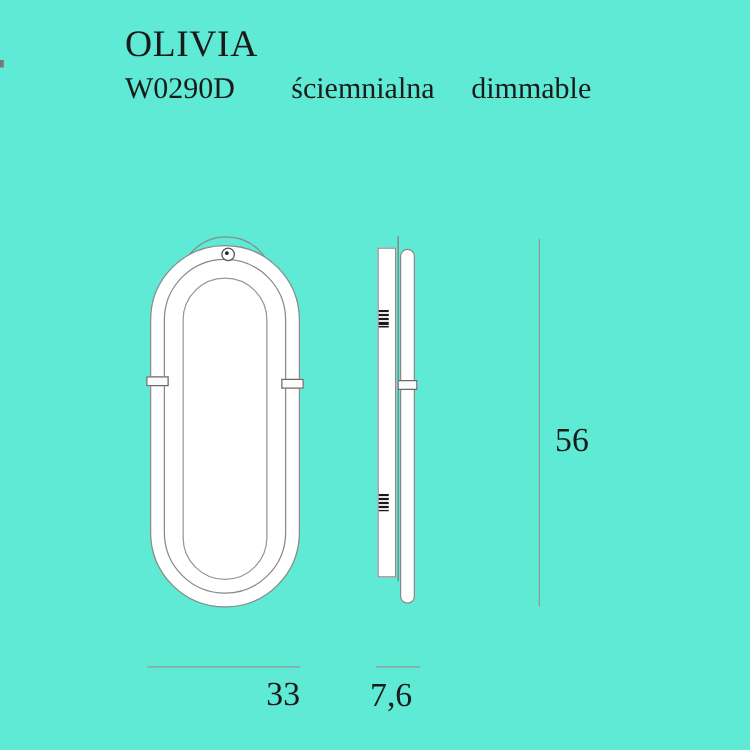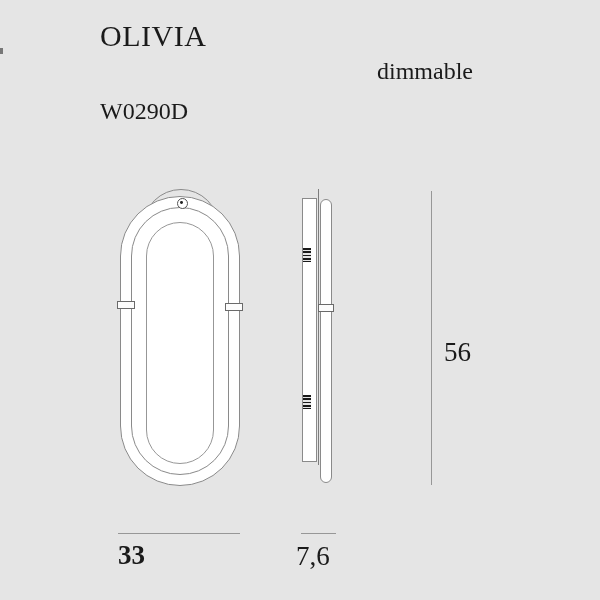--- a/index.html
+++ b/index.html
@@ -1,24 +1,24 @@
 <!DOCTYPE html>
 <html><head>
 <meta charset="utf-8">
 <style>
   html,body{margin:0;padding:0;background:#ffffff;}
   #page{
-    position:relative;width:600px;height:600px;background:#e5e5e5;overflow:hidden;
+    position:relative;width:600px;height:600px;background:#5eead4;overflow:hidden;
     font-family:"Liberation Serif","DejaVu Serif",serif;color:#1a1a1a;
   }
   .abs{position:absolute;}
   
   .title{left:100px;top:21px;font-size:30px;line-height:1;letter-spacing:0.5px;}
   .spec-row{top:59px;font-size:24px;line-height:1;}
-  .spec-code{left:100px;margin-top:40px;}
+  .spec-code{left:100px;}
   .spec-pl{left:233px;}
   .spec-en{left:377px;}
   .spec-line2{left:100px;top:82px;font-size:24px;line-height:1;letter-spacing:0.2px;white-space:nowrap;}
   
   .stroke{border:1.2px solid #8a8a8a;background:transparent;box-sizing:border-box;}
   .whitefill{background:#ffffff;}
   
   .bracket-circle{left:143px;top:189px;width:76px;height:76px;border-radius:50%;z-index:1;}
   .ring-outer{left:120px;top:196px;width:120px;height:290px;border-radius:60px;z-index:2;}
   .ring-middle{left:131px;top:207px;width:98px;height:268px;border-radius:49px;z-index:3;}
@@ -37,34 +37,35 @@
         background:repeating-linear-gradient(180deg,#1a1a1a 0px,#1a1a1a 1.8px,#e6e6e6 1.8px,#e6e6e6 3.3px);}
   .clip-upper{top:248px;}
   .clip-lower{top:395px;}
   
   .dim-line{background:#979797;z-index:1;}
   .dim-h-line{left:431px;top:191px;width:1.2px;height:294px;}
   .dim-w-line{left:118px;top:533px;width:122px;height:1.2px;}
   .dim-d-line{left:301px;top:533px;width:35px;height:1.2px;}
   .dim-label{font-size:27px;line-height:1;color:#1a1a1a;}
   .dim-h-label{left:444px;top:339px;}
-  .dim-w-label{left:118px;top:542px;width:122px;text-align:left;font-weight:bold;}
+  .dim-w-label{left:118px;top:542px;width:122px;text-align:right;}
   .dim-d-label{left:296px;top:543px;width:46px;}
   
   .edge-artifact{left:0;top:48px;width:2.5px;height:6px;background:#777;}
 </style>
 </head>
 <body>
 
 <div id="page">
 
   <div class="abs edge-artifact"></div>
 
   <div class="abs title">OLIVIA</div>
   <div class="abs spec-row spec-code">W0290D</div>
+  <div class="abs spec-row spec-pl">ściemnialna</div>
   <div class="abs spec-row spec-en">dimmable</div>
 
   <div>
     <div class="abs stroke bracket-circle"></div>
     <div class="abs stroke whitefill ring-outer"></div>
     <div class="abs stroke ring-middle"></div>
     <div class="abs stroke ring-inner"></div>
     <div class="abs screw">
       <div class="abs screw-dot"></div>
     </div>

